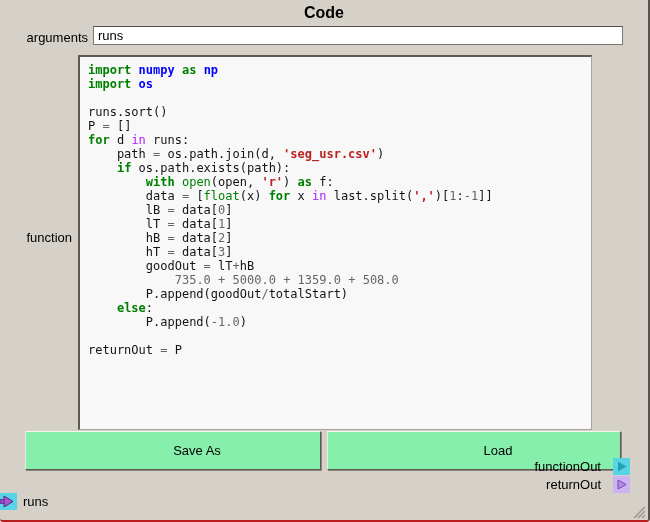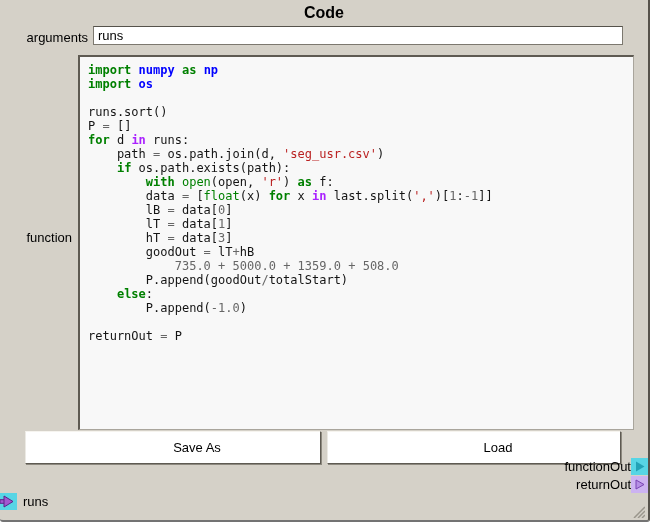--- a/index.html
+++ b/index.html
@@ -3,21 +3,21 @@
 <meta charset="utf-8">
 <style>
   * { margin:0; padding:0; box-sizing:border-box; }
   html,body { width:650px; height:522px; }
   body { font-family:"Liberation Sans", sans-serif; background:#ffffff; }
 
   .window {
     position:relative; width:650px; height:522px;
     background:#d5d1c8;
     border-right:2px solid #56524b;
-    border-bottom:2px solid #737373;
+    border-bottom:2px solid #b91c1c;
     border-bottom-left-radius:3px; border-bottom-right-radius:3px;
     overflow:hidden;
   }
 
   .title {
     position:absolute; top:4px; left:0; width:100%;
     text-align:center; font-size:16px; font-weight:bold; color:#000;
   }
 
   .args-label {
@@ -31,54 +31,54 @@
     font-family:"Liberation Sans", sans-serif; font-size:13px; color:#000;
     padding:0 4px; outline:none;
   }
 
   .fn-label {
     position:absolute; top:230px; left:0; width:72px;
     text-align:right; font-size:13px; color:#000;
   }
 
   .code-area {
-    position:absolute; top:55px; left:78px; width:556px; height:375px;
+    position:absolute; top:55px; left:78px; width:514px; height:375px;
     background:var(--bg, #f8f8f8);
     border:1px solid #a9a59c;
     border-top:2px solid #5e5a52; border-left:2px solid #5e5a52;
     padding:6px 0 0 8px;
     font-family:"DejaVu Sans Mono","Liberation Mono",monospace;
     font-size:12px; line-height:14px; color:#141414;
     overflow:hidden; cursor:text;
   }
   .code-line { white-space:pre; height:14px; }
   .tok-kw  { color:var(--kw);  font-weight:bold; }
-  .tok-kw2 { color:var(--kw2); font-weight:bold; }
+  .tok-kw2 { color:var(--kw2); font-weight:normal; }
   .tok-mod { color:var(--mod); font-weight:bold; }
-  .tok-str { color:var(--str); }
+  .tok-str { color:var(--str);font-weight:bold; }
   .tok-num { color:var(--num); }
   .tok-op  { color:var(--op); }
   .tok-bi  { color:var(--bi); }
   .tok-pl  { color:var(--pl); }
 
   .btn {
-    position:absolute; top:431px; height:33px;
-    background:#ffffff;
+    position:absolute; top:431px; height:39px;
+    background:#86efac;
     border:1px solid;
     border-color:#f6f4ef #5e5a52 #5e5a52 #eceae4;
     box-shadow:1px 1px 0 #8d897f;
     font-family:"Liberation Sans", sans-serif; font-size:13px; color:#000;
     text-align:center; cursor:pointer;padding-left:48px;
   }
   .btn-save { left:25px;  width:296px; }
   .btn-load { left:327px; width:294px; }
 
   .out-row {
-    position:absolute; right:0; height:18px;
-    display:flex; align-items:center; gap:0;
+    position:absolute; right:18px; height:18px;
+    display:flex; align-items:center; gap:12px;
   }
   .row-function { top:457px; }
   .row-return   { top:475px; }
   .port-label { font-size:13px; color:#000; white-space:nowrap; }
   .port-icon  { width:17px; height:17px; display:block; }
   .port-icon svg { display:block; }
 
   .in-row {
     position:absolute; left:0; top:492px; height:18px;
     display:flex; align-items:center; gap:6px;
@@ -105,20 +105,21 @@
       <div class="code-line">&nbsp;</div>
       <div class="code-line"><span class="tok-pl">runs.sort()</span></div>
       <div class="code-line"><span class="tok-pl">P </span><span class="tok-op">=</span><span class="tok-pl"> []</span></div>
       <div class="code-line"><span class="tok-kw">for</span><span class="tok-pl"> d </span><span class="tok-kw2">in</span><span class="tok-pl"> runs:</span></div>
       <div class="code-line"><span class="tok-pl">    path </span><span class="tok-op">=</span><span class="tok-pl"> os.path.join(d, </span><span class="tok-str">'seg_usr.csv'</span><span class="tok-pl">)</span></div>
       <div class="code-line"><span class="tok-pl">    </span><span class="tok-kw">if</span><span class="tok-pl"> os.path.exists(path):</span></div>
       <div class="code-line"><span class="tok-pl">        </span><span class="tok-kw">with</span><span class="tok-pl"> </span><span class="tok-bi">open</span><span class="tok-pl">(open, </span><span class="tok-str">'r'</span><span class="tok-pl">) </span><span class="tok-kw">as</span><span class="tok-pl"> f:</span></div>
       <div class="code-line"><span class="tok-pl">        data </span><span class="tok-op">=</span><span class="tok-pl"> [</span><span class="tok-bi">float</span><span class="tok-pl">(x) </span><span class="tok-kw">for</span><span class="tok-pl"> x </span><span class="tok-kw2">in</span><span class="tok-pl"> last.split(</span><span class="tok-str">','</span><span class="tok-pl">)[</span><span class="tok-num">1</span><span class="tok-pl">:</span><span class="tok-op">-</span><span class="tok-num">1</span><span class="tok-pl">]]</span></div>
       <div class="code-line"><span class="tok-pl">        lB </span><span class="tok-op">=</span><span class="tok-pl"> data[</span><span class="tok-num">0</span><span class="tok-pl">]</span></div>
       <div class="code-line"><span class="tok-pl">        lT </span><span class="tok-op">=</span><span class="tok-pl"> data[</span><span class="tok-num">1</span><span class="tok-pl">]</span></div>
+      <div class="code-line"><span class="tok-pl">        hB </span><span class="tok-op">=</span><span class="tok-pl"> data[</span><span class="tok-num">2</span><span class="tok-pl">]</span></div>
       <div class="code-line"><span class="tok-pl">        hT </span><span class="tok-op">=</span><span class="tok-pl"> data[</span><span class="tok-num">3</span><span class="tok-pl">]</span></div>
       <div class="code-line"><span class="tok-pl">        goodOut </span><span class="tok-op">=</span><span class="tok-pl"> lT</span><span class="tok-op">+</span><span class="tok-pl">hB</span></div>
       <div class="code-line"><span class="tok-pl">            </span><span class="tok-num">735.0</span><span class="tok-pl"> </span><span class="tok-op">+</span><span class="tok-pl"> </span><span class="tok-num">5000.0</span><span class="tok-pl"> </span><span class="tok-op">+</span><span class="tok-pl"> </span><span class="tok-num">1359.0</span><span class="tok-pl"> </span><span class="tok-op">+</span><span class="tok-pl"> </span><span class="tok-num">508.0</span></div>
       <div class="code-line"><span class="tok-pl">        P.append(goodOut</span><span class="tok-op">/</span><span class="tok-pl">totalStart)</span></div>
       <div class="code-line"><span class="tok-pl">    </span><span class="tok-kw">else</span><span class="tok-pl">:</span></div>
       <div class="code-line"><span class="tok-pl">        P.append(</span><span class="tok-op">-</span><span class="tok-num">1.0</span><span class="tok-pl">)</span></div>
       <div class="code-line">&nbsp;</div>
       <div class="code-line"><span class="tok-pl">returnOut </span><span class="tok-op">=</span><span class="tok-pl"> P</span></div>
     </div>
 

